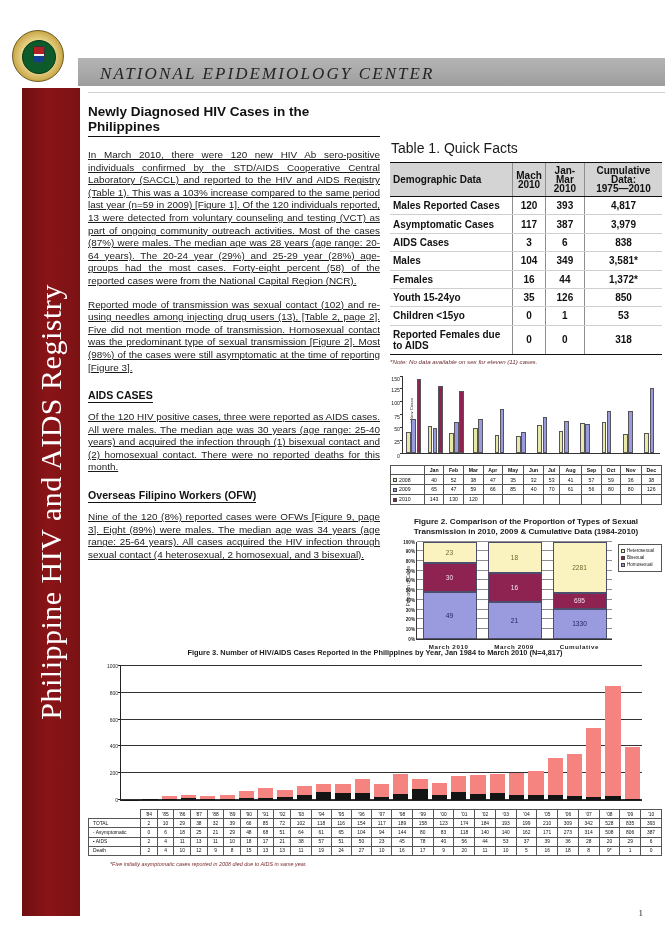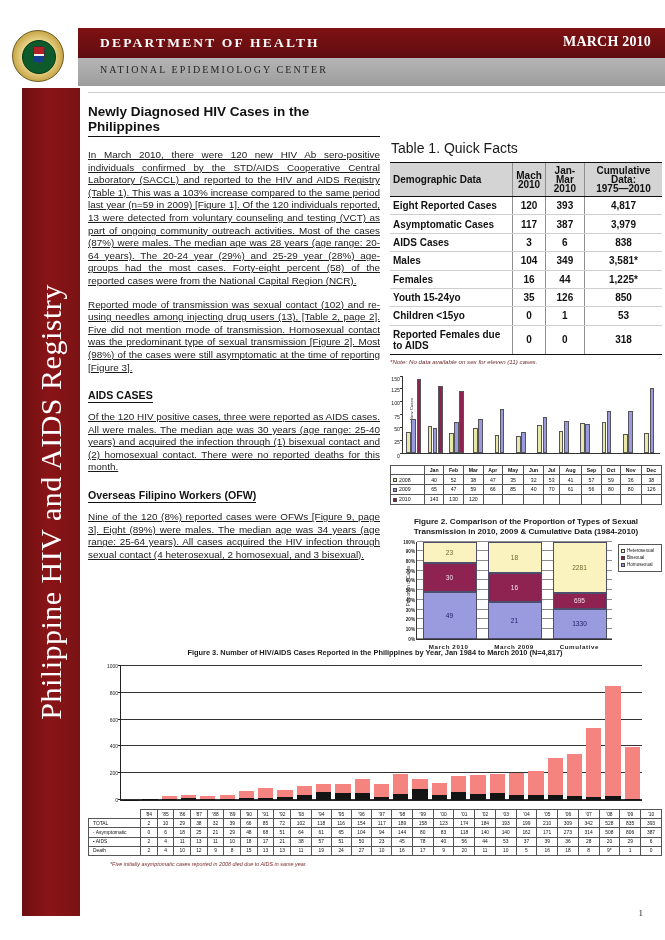--- a/index.html
+++ b/index.html
@@ -50,21 +50,21 @@
     font-size:14px; font-weight:bold; letter-spacing:0.2px;
   }
   .bar-gray {
     position:absolute; left:78px; top:30px; width:587px; height:28px;
     background: linear-gradient(180deg,#b4b4b4 0%, #a8a8a8 55%, #9d9d9d 100%);
     color:#242424;
   }
   .bar-gray .nec {
     position:absolute; left:22px; top:6px;
     font-family:"Liberation Serif", serif;
-    font-size:10px; letter-spacing:2.1px;
+    font-size:17px; letter-spacing:2.1px;font-style:italic;
   }
 
   
   .side-band {
     position:absolute; left:22px; top:88px; width:58px; height:828px;
     background: linear-gradient(90deg,#6e0f11 0%, #8a1417 45%, #7a1214 100%);
   }
   .side-band .vtitle {
     position:absolute;
     left:50%; top:50%;
@@ -206,24 +206,20 @@
 </head>
 <body>
 
 <div class="header-wrap">
   <div class="seal">
     <div class="inner"></div>
     <div class="shield">
         <div class="redpart"></div>
         <div class="bluepart"></div>
       </div>
-  </div>
-  <div class="bar-red">
-    <div class="doh">DEPARTMENT OF HEALTH</div>
-    <div class="month">MARCH 2010</div>
   </div>
   <div class="bar-gray">
     <div class="nec">NATIONAL EPIDEMIOLOGY CENTER</div>
   </div>
 </div>
 <div class="head-rule"></div>
 
 <div class="side-band">
   <div class="vtitle">Philippine HIV and AIDS Registry</div>
 </div>
@@ -256,21 +252,21 @@
           <span>2010</span>
         </th>
         <th class="cell-sep">
           <span>Cumulative Data:</span><br>
           <span>1975—2010</span>
         </th>
       </tr>
     </thead>
     <tbody id="qf-body">
         <tr>
-          <td class="lbl">Eight Reported Cases</td>
+          <td class="lbl">Males Reported Cases</td>
           <td class="cell-sep">120</td>
           <td class="cell-sep">393</td>
           <td class="cell-sep">4,817</td>
         </tr>
         <tr>
           <td class="lbl">Asymptomatic Cases</td>
           <td class="cell-sep">117</td>
           <td class="cell-sep">387</td>
           <td class="cell-sep">3,979</td>
         </tr>
@@ -283,21 +279,21 @@
         <tr>
           <td class="lbl">Males</td>
           <td class="cell-sep">104</td>
           <td class="cell-sep">349</td>
           <td class="cell-sep">3,581*</td>
         </tr>
         <tr>
           <td class="lbl">Females</td>
           <td class="cell-sep">16</td>
           <td class="cell-sep">44</td>
-          <td class="cell-sep">1,225*</td>
+          <td class="cell-sep">1,372*</td>
         </tr>
         <tr>
           <td class="lbl">Youth 15-24yo</td>
           <td class="cell-sep">35</td>
           <td class="cell-sep">126</td>
           <td class="cell-sep">850</td>
         </tr>
         <tr>
           <td class="lbl">Children &lt;15yo</td>
           <td class="cell-sep">0</td>

